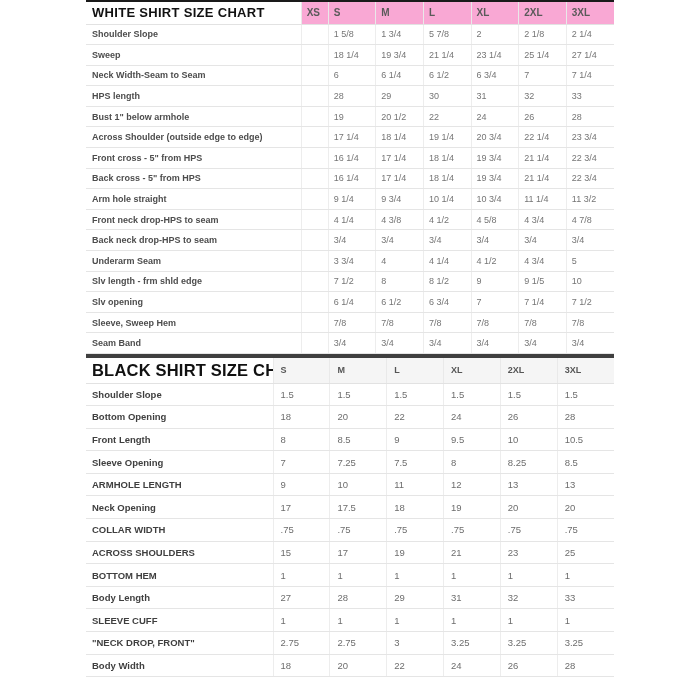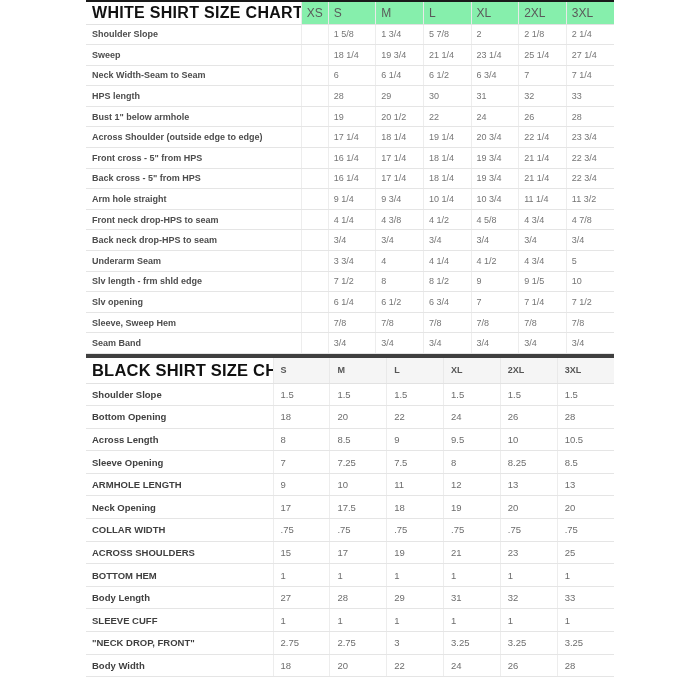--- a/index.html
+++ b/index.html
@@ -23,34 +23,34 @@
     margin: 0;
     text-align: left;
     vertical-align: middle;
     overflow: hidden;
     white-space: nowrap;
   }
   
   .white-table { border-top: 2px solid #1a1a1a; }
   .white-table .title-cell {
     height: 23px;
-    font-size: 16px;
+    font-size: 13px;
     font-weight: bold;
     color: #111111;
     letter-spacing: 0.3px;
     background: #ffffff;
     padding: 0 4px 0 6px;
     border-bottom: 1px solid #e2e2e2;
   }
   .white-table .col-h {
     height: 23px;
-    font-size: 12px;
-    font-weight: normal;
+    font-size: 10px;
+    font-weight: bold;
     color: #5a5a5a;
-    background: #86efac;
+    background: #f9a8d4;
     padding: 0 2px 0 5px;
     border-left: 1px solid #e9e9e9;
     border-bottom: 1px solid #e2e2e2;
   }
   .white-table .row-label {
     height: 20.6px;
     font-size: 9px;
     font-weight: bold;
     color: #4d4d4d;
     padding: 0 4px 0 6px;
@@ -335,21 +335,21 @@
         <tr>
           <th class="row-label">Bottom Opening</th>
           <td class="cell">18</td>
           <td class="cell">20</td>
           <td class="cell">22</td>
           <td class="cell">24</td>
           <td class="cell">26</td>
           <td class="cell">28</td>
         </tr>
         <tr>
-          <th class="row-label">Across Length</th>
+          <th class="row-label">Front Length</th>
           <td class="cell">8</td>
           <td class="cell">8.5</td>
           <td class="cell">9</td>
           <td class="cell">9.5</td>
           <td class="cell">10</td>
           <td class="cell">10.5</td>
         </tr>
         <tr>
           <th class="row-label">Sleeve Opening</th>
           <td class="cell">7</td>

